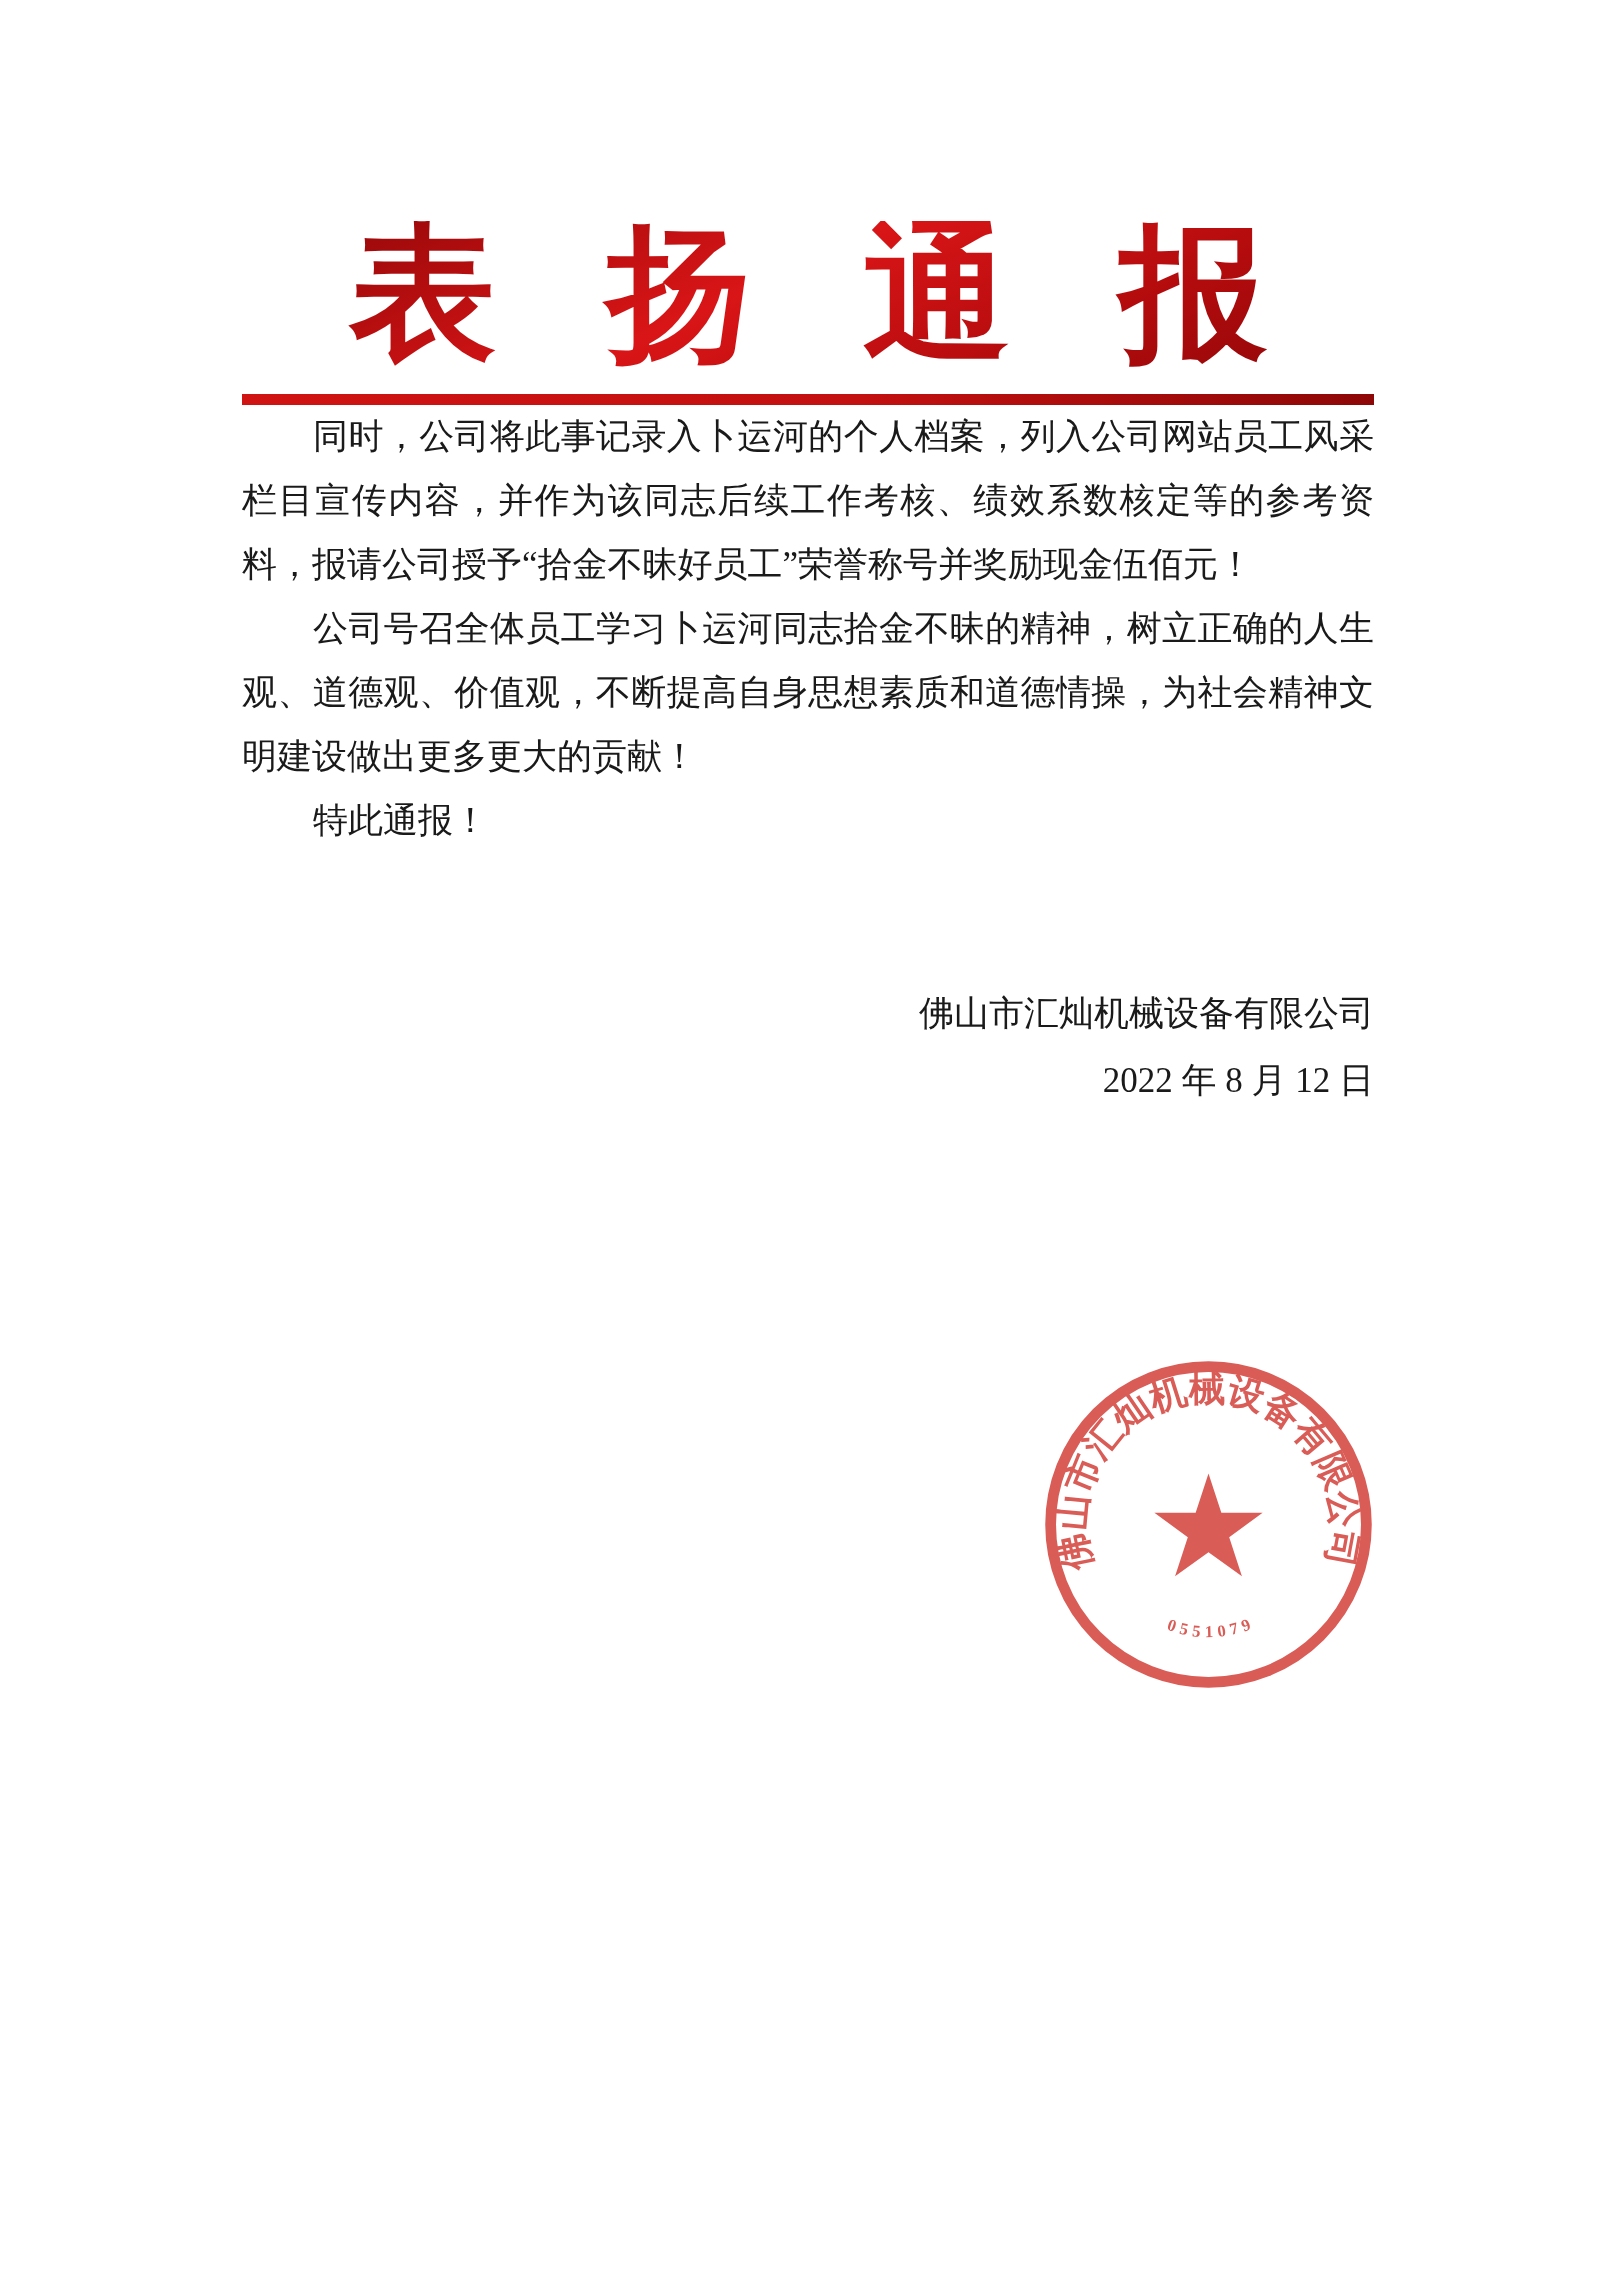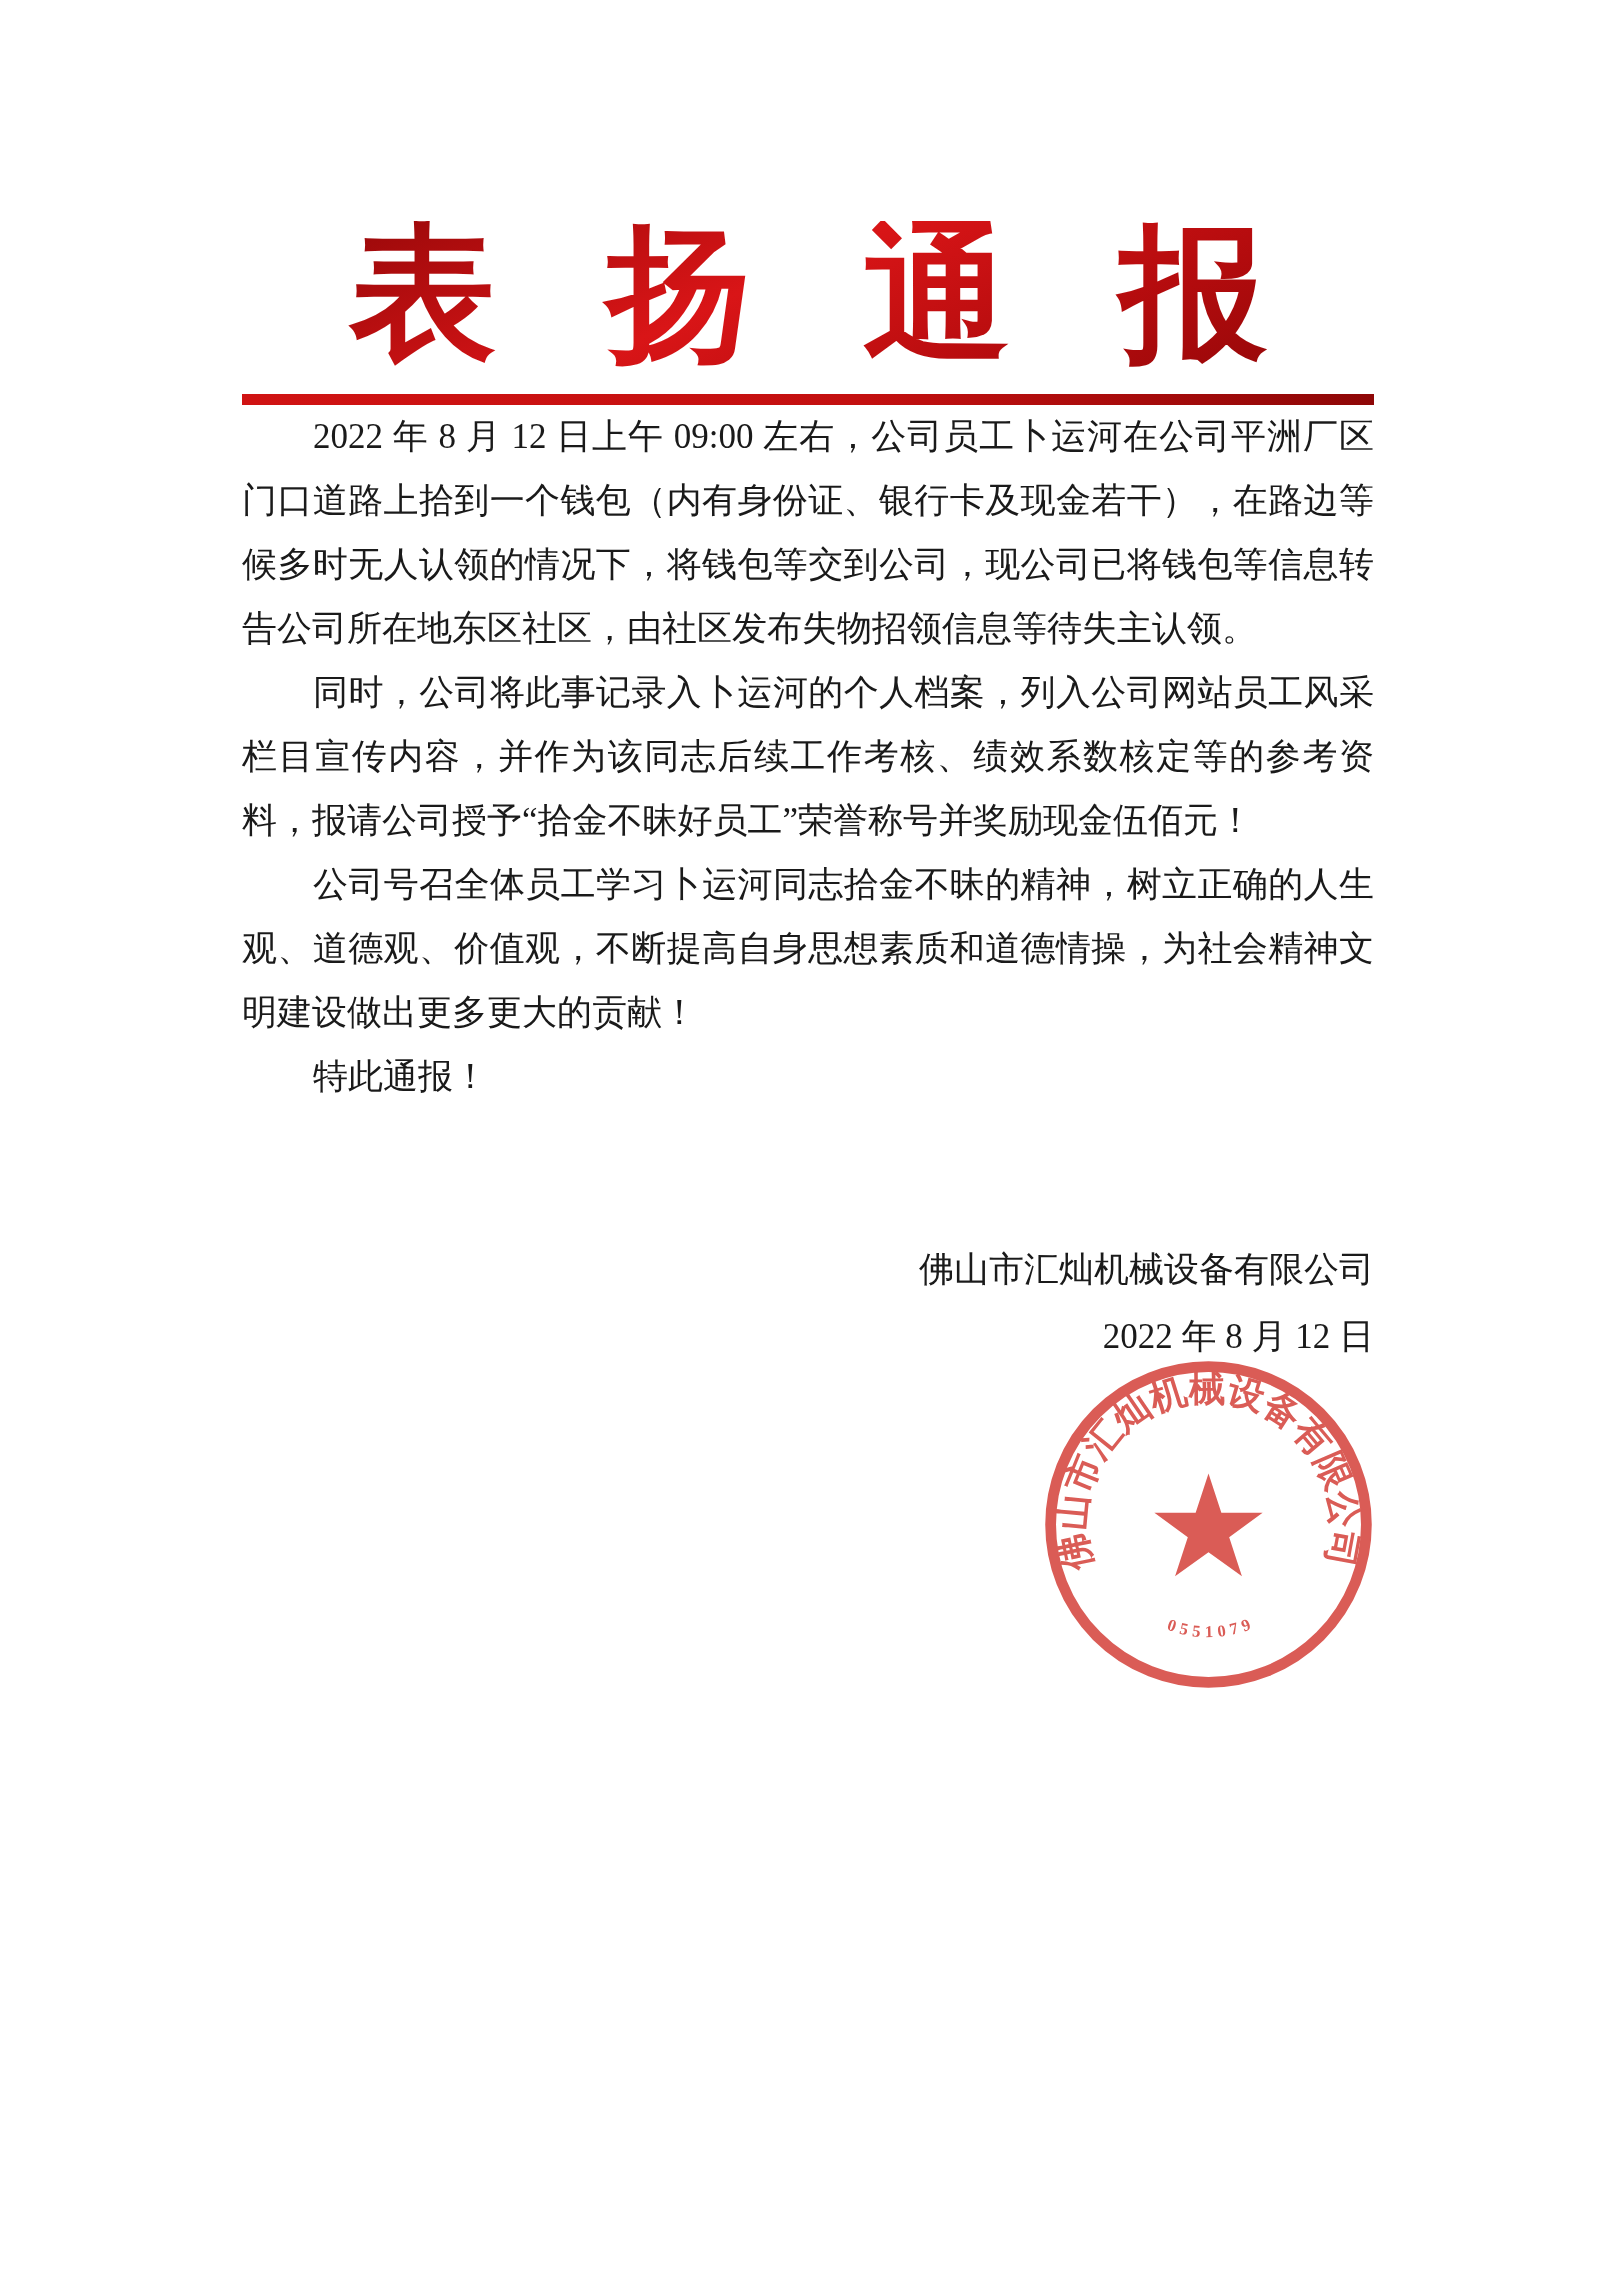--- a/index.html
+++ b/index.html
@@ -73,21 +73,20 @@
 
 <div class="page">
 
   <div class="content">
 
     <div class="doc-title">表 扬 通 报</div>
 
     <div class="title-rule"></div>
 
 
-    <div class="para">2022 年 8 月 12 日上午 09:00 左右，公司员工卜运河在公司平洲厂区门口道路上拾到一个钱包（内有身份证、银行卡及现金若干），在路边等候多时无人认领的情况下，将钱包等交到公司，现公司已将钱包等信息转告公司所在地东区社区，由社区发布失物招领信息等待失主认领。</div>
 
 
     <div class="para">同时，公司将此事记录入卜运河的个人档案，列入公司网站员工风采栏目宣传内容，并作为该同志后续工作考核、绩效系数核定等的参考资料，报请公司授予“拾金不昧好员工”荣誉称号并奖励现金伍佰元！</div>
 
     <div class="para">公司号召全体员工学习卜运河同志拾金不昧的精神，树立正确的人生观、道德观、价值观，不断提高自身思想素质和道德情操，为社会精神文明建设做出更多更大的贡献！</div>
 
     <div class="closing">特此通报！</div>
 
     <div class="signature">
       <div>佛山市汇灿机械设备有限公司</div>

